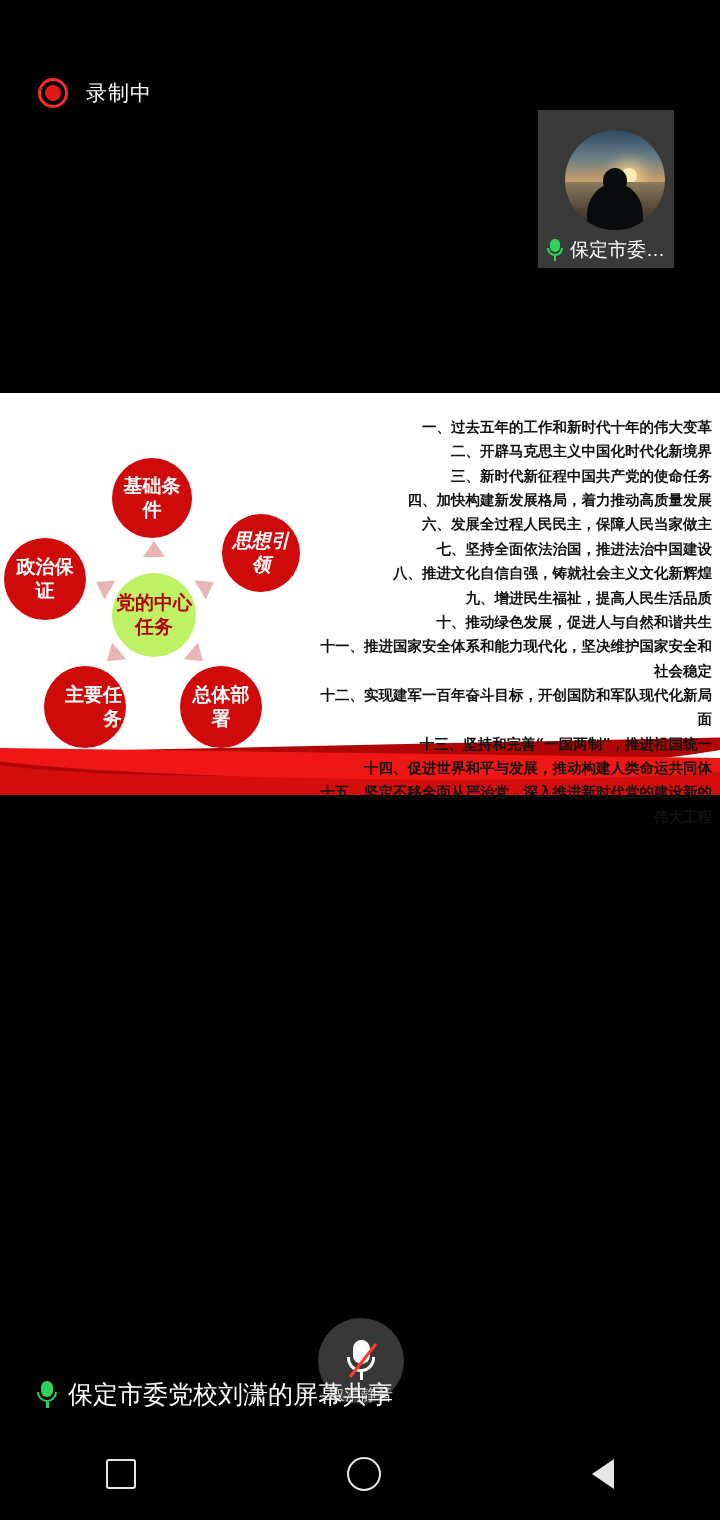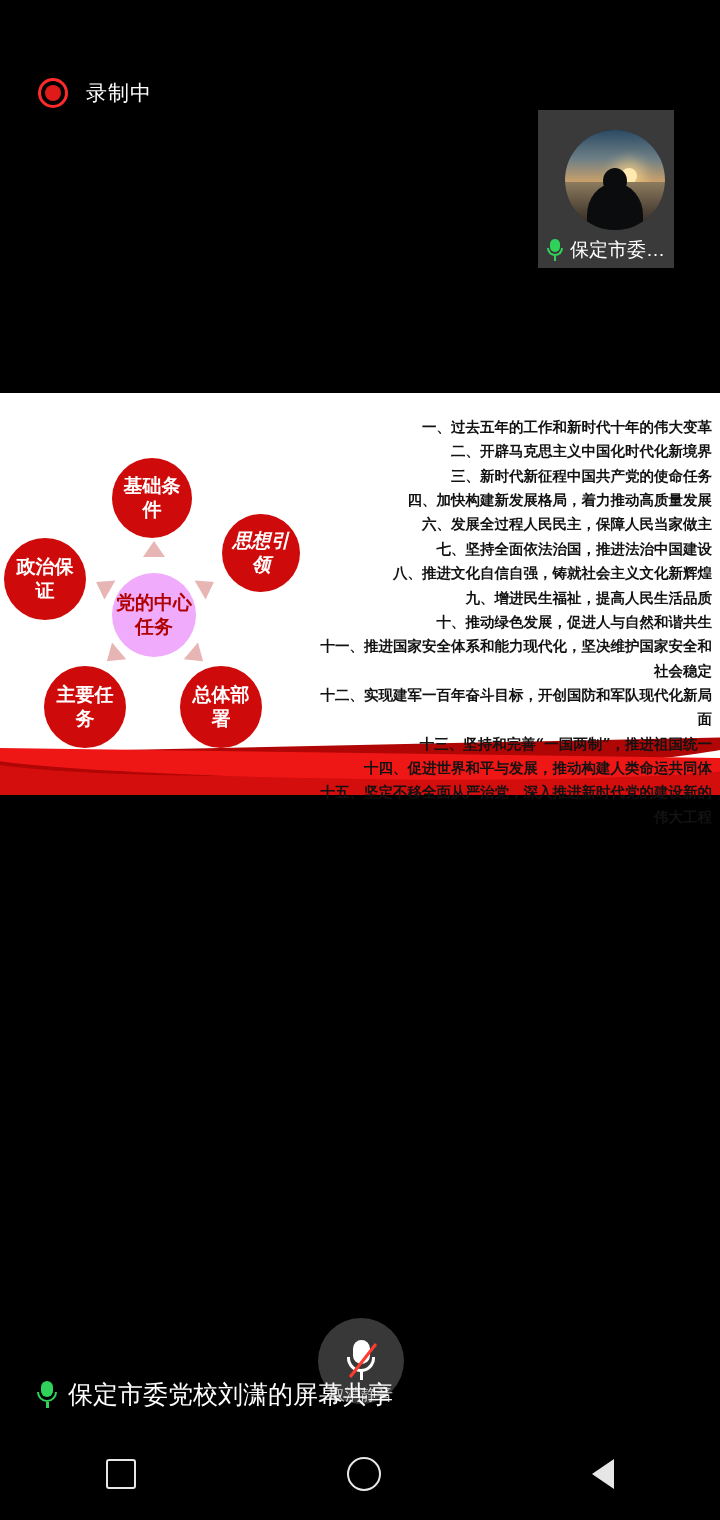--- a/index.html
+++ b/index.html
@@ -179,27 +179,27 @@
     align-items: center;
     justify-content: center;
     text-align: center;
     font-size: 19px;
     line-height: 1.25;
     font-weight: bold;
     padding: 4px;
     box-sizing: border-box;
   }
   .node.center {
-    background: #f0abfc;
+    background: #bef264;
     color: #b00000;
   }
   .n-top    { left: 112px; top: 458px; width: 80px; height: 80px; }
   .n-left   { left: 4px;   top: 538px; width: 82px; height: 82px; }
   .n-right  { left: 222px; top: 514px; width: 78px; height: 78px; font-style: italic; }
-  .n-bl     { left: 44px;  top: 666px; width: 82px; height: 82px; }
+  .n-bl     { left: 44px;  top: 666px; width: 82px; height: 82px; text-align: right; }
   .n-br     { left: 180px; top: 666px; width: 82px; height: 82px; }
   .n-center { left: 112px; top: 573px; width: 84px; height: 84px; }
 
   .arrow {
     position: absolute;
     width: 0;
     height: 0;
     border-left: 11px solid transparent;
     border-right: 11px solid transparent;
     border-bottom: 16px solid #e8b5b5;

